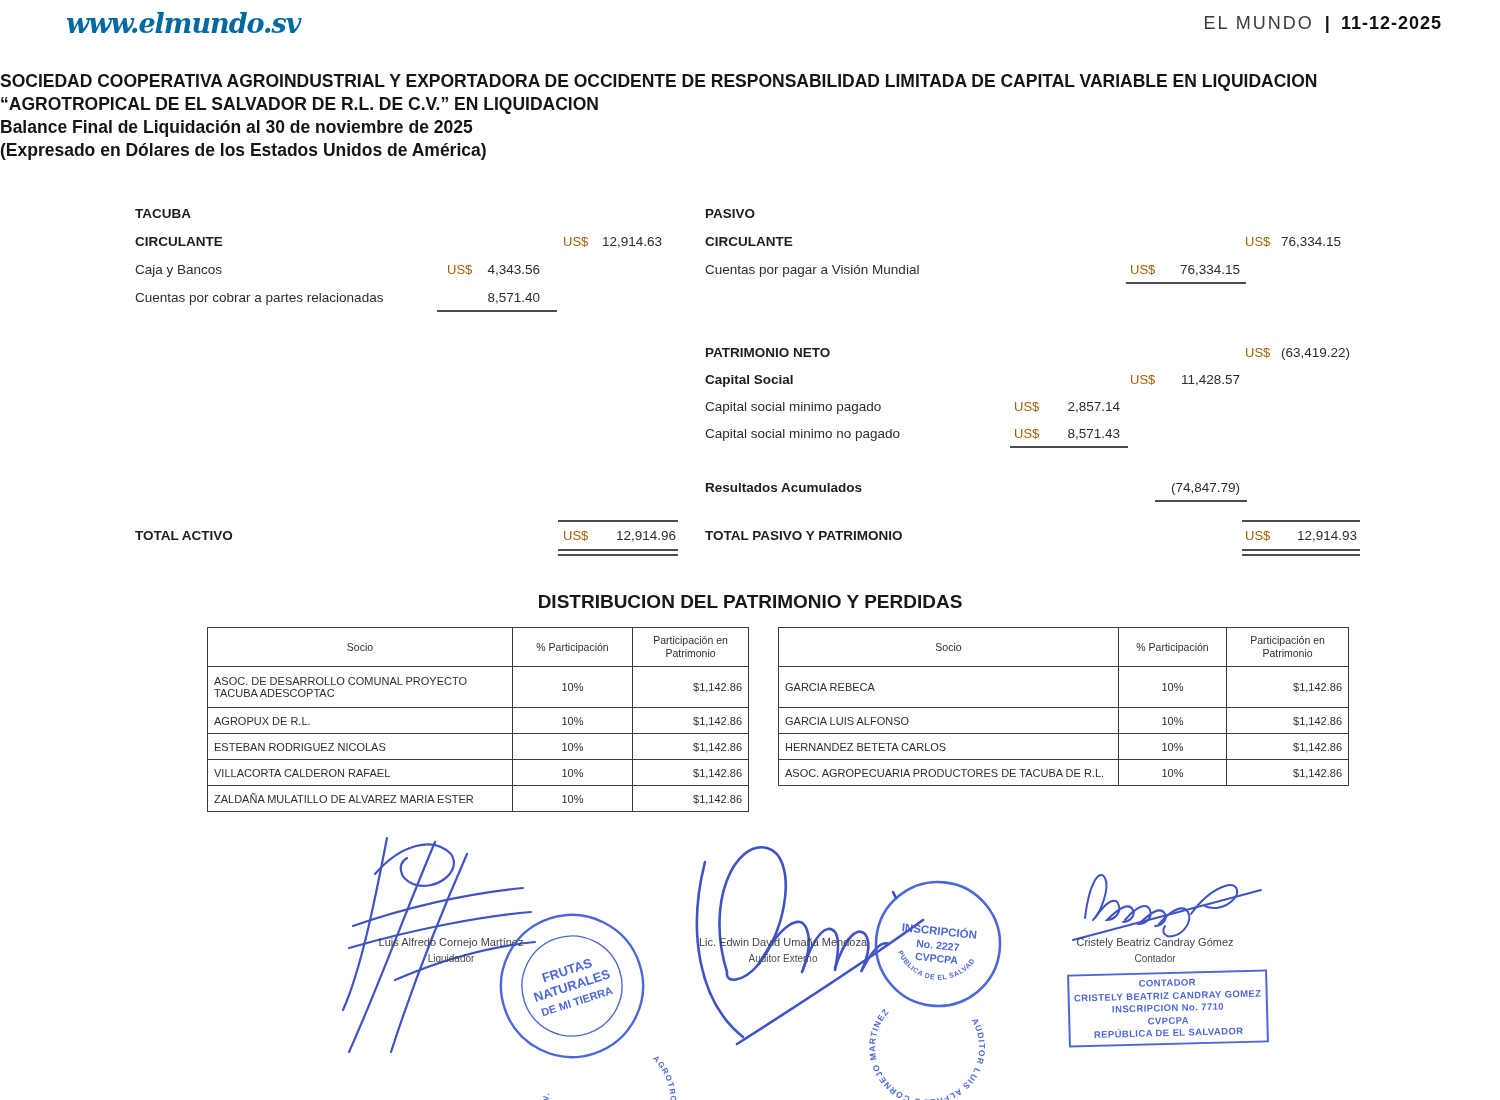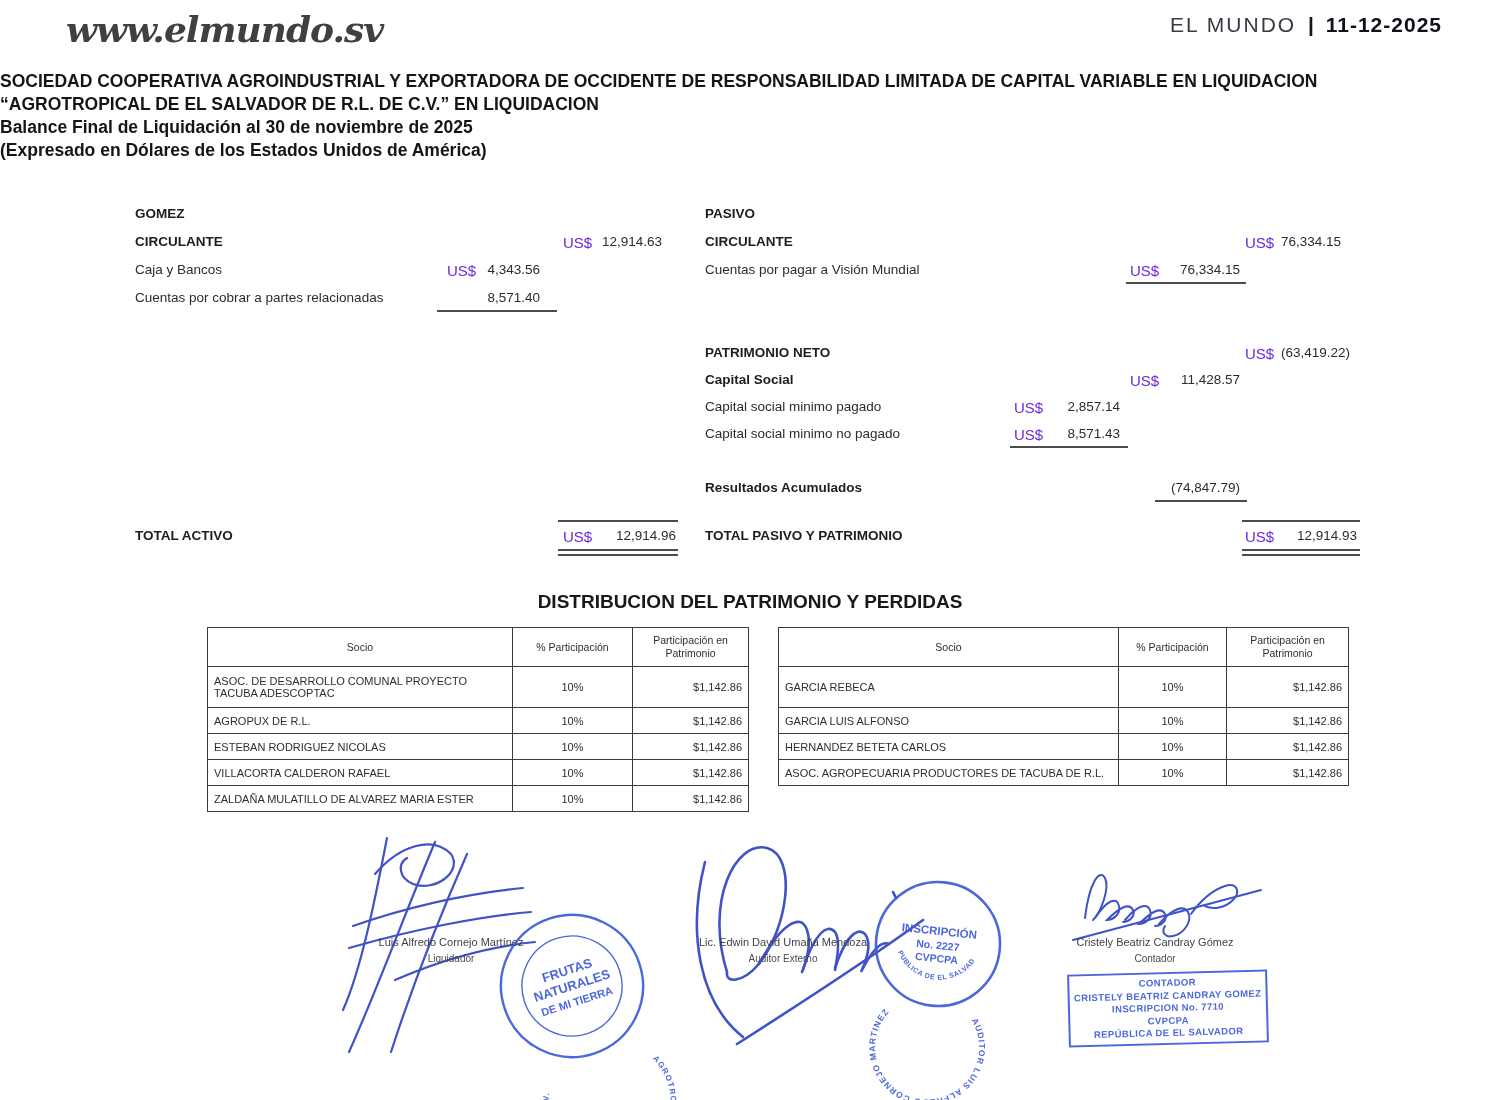--- a/index.html
+++ b/index.html
@@ -1,31 +1,31 @@
 <!DOCTYPE html>
 <html><head>
 <meta charset="utf-8">
 <style>
   html,body{margin:0;padding:0;background:#fff;}
   .page{position:relative;width:1500px;height:1100px;background:#ffffff;overflow:hidden;
         font-family:"Liberation Sans",sans-serif;color:#222226;}
   
   .logo{position:absolute;left:66px;top:8px;font-family:"DejaVu Serif",serif;
-        font-weight:bold;font-style:italic;font-size:36px;letter-spacing:-1px;color:#404040;}
-  .masthead{position:absolute;right:58px;top:13px;font-size:21px;white-space:nowrap;}
+        font-weight:bold;font-style:italic;font-size:27px;letter-spacing:-1px;color:#0369a1;}
+  .masthead{position:absolute;right:58px;top:13px;font-size:18px;white-space:nowrap;}
   .masthead .paper{color:#3a3a44;letter-spacing:2px;font-weight:500;}
   .masthead .divider{color:#15151c;font-weight:bold;margin:0 6px;}
   .masthead .date{color:#101018;font-weight:bold;letter-spacing:1px;}
   
   .titleblock{position:absolute;left:0;right:0;top:70px;text-align:left;
               font-weight:bold;font-size:17.5px;line-height:23px;color:#151517;}
   
   .row{position:absolute;height:20px;font-size:13.5px;white-space:nowrap;color:#2c2c30;}
   .b{font-weight:bold;color:#1d1d20;}
-  .cur{position:absolute;height:20px;font-size:15px;color:#6d28d9;white-space:nowrap;}
+  .cur{position:absolute;height:20px;font-size:13px;color:#a16207;white-space:nowrap;}
   .amt{position:absolute;height:20px;font-size:13.5px;color:#2c2c30;text-align:right;white-space:nowrap;}
   .uline{position:absolute;border-bottom:2.5px solid #4b4b50;}
   .rule-top{position:absolute;border-top:2px solid #4b4b50;}
   .rule-double{position:absolute;height:3px;border-top:2px solid #4b4b50;border-bottom:2px solid #4b4b50;}
   
   .dist-heading{position:absolute;left:0;right:0;top:591px;text-align:center;
                 font-weight:bold;font-size:19px;color:#19191c;}
   table.dist{position:absolute;top:627px;border-collapse:collapse;table-layout:fixed;
              font-size:11px;color:#2e2e32;}
   table.dist th,table.dist td{border:1.2px solid #3a3a40;padding:2px 6px;font-weight:normal;}
@@ -57,21 +57,21 @@
     <span class="date">11-12-2025</span>
   </div>
 
   <div class="titleblock">
     <div>SOCIEDAD COOPERATIVA AGROINDUSTRIAL Y EXPORTADORA DE OCCIDENTE DE RESPONSABILIDAD LIMITADA DE CAPITAL VARIABLE EN LIQUIDACION</div>
     <div>“AGROTROPICAL DE EL SALVADOR DE R.L. DE C.V.” EN LIQUIDACION</div>
     <div>Balance Final de Liquidación al 30 de noviembre de 2025</div>
     <div>(Expresado en Dólares de los Estados Unidos de América)</div>
   </div>
 
-  <div class="row b" style="left:135px;top:206px;">GOMEZ</div>
+  <div class="row b" style="left:135px;top:206px;">TACUBA</div>
 
   <div class="row b" style="left:135px;top:234px;">CIRCULANTE</div>
   <div class="cur" style="left:563px;top:234px;">US$</div>
   <div class="amt" style="left:584px;top:234px;width:78px;">12,914.63</div>
 
   <div class="row" style="left:135px;top:262px;">Caja y Bancos</div>
   <div class="cur" style="left:447px;top:262px;">US$</div>
   <div class="amt" style="left:462px;top:262px;width:78px;">4,343.56</div>
 
   <div class="row" style="left:135px;top:290px;">Cuentas por cobrar a partes relacionadas</div>

